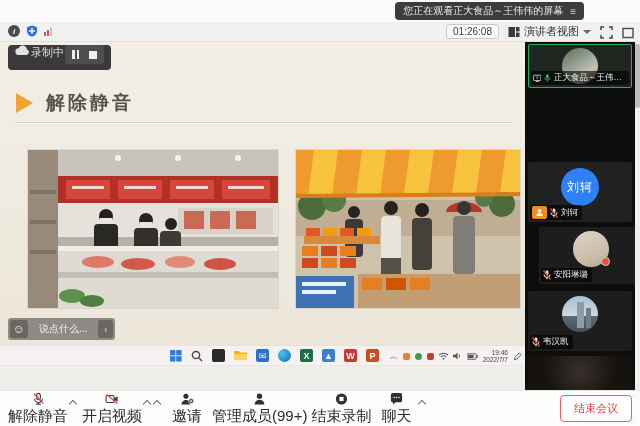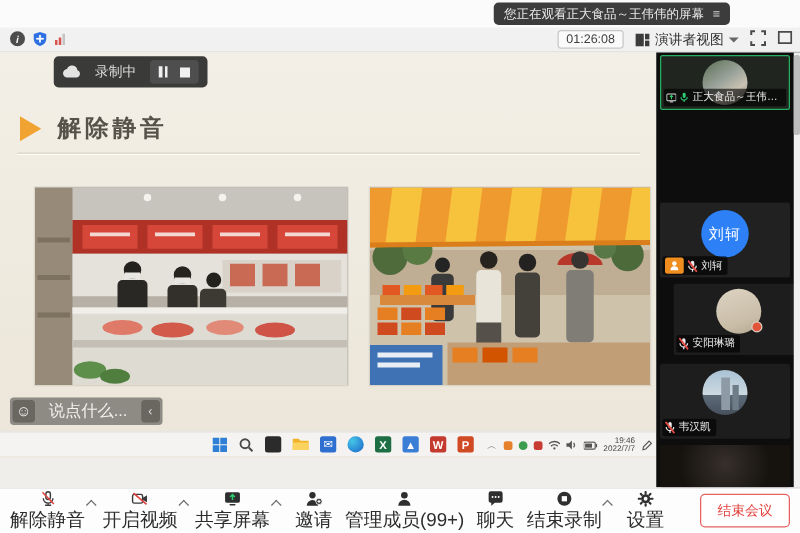--- a/index.html
+++ b/index.html
@@ -14,50 +14,50 @@
 
   
   .ctrl-bar { position:absolute; top:22px; left:0; right:0; height:20px; background:#f1f1f1; border-bottom:1px solid #dedede; }
   .status-icons { position:absolute; left:8px; top:3px; display:flex; gap:6px; align-items:center; }
   .ic-info { width:12px; height:12px; border-radius:50%; background:#4c4c4c; color:#fff; font-size:8px;
     display:flex; align-items:center; justify-content:center; font-style:italic; font-weight:bold;}
   .ic-shield { width:12px; height:12px; }
   .ic-signal { display:flex; align-items:flex-end; gap:1px; height:10px; }
   .ic-signal span { width:2px; background:#d9534f; display:block; }
   .ic-signal .b1{height:4px} .ic-signal .b2{height:6px} .ic-signal .b3{height:9px; background:#c4c4c4;}
-  .ctrl-right { position:absolute; right:6px; top:2px; display:flex; align-items:flex-start; gap:9px; }
+  .ctrl-right { position:absolute; right:6px; top:2px; display:flex; align-items:flex-end; gap:9px; }
   .timer-pill { border:1px solid #c8c8c8; background:#fafafa; border-radius:3px; font-size:10px; color:#3f3f3f; padding:1px 6px; }
   .view-btn { display:flex; align-items:center; gap:4px; font-size:11px; color:#2f2f2f; }
   .caret-down { width:0; height:0; border-left:4px solid transparent; border-right:4px solid transparent; border-top:4px solid #666; }
 
   
   .main { position:absolute; top:42px; left:0; right:0; bottom:36px; display:flex; }
   .screen-area { width:525px; position:relative; background:linear-gradient(#f3efe6,#ece7da 80%); overflow:hidden; }
 
   .rec-bar { position:absolute; top:3px; left:8px; height:25px; background:rgba(50,50,50,.96); border-radius:4px;
-    display:flex; align-items:center; padding:0 7px; gap:11px; z-index:5;margin-left:35px; }
+    display:flex; align-items:flex-start; padding:0 7px; gap:1px; z-index:5; }
   .rec-label { color:#dddddd; font-size:11px; }
   .rec-controls { background:#4e4e4e; border-radius:3px; height:19px; display:flex; align-items:center; padding:0 7px; gap:10px; }
   .pause-glyph { display:flex; gap:2px; } .pause-glyph i { width:2.5px; height:9px; background:#f0f0f0; display:block; }
   .stop-glyph { width:8px; height:8px; background:#f0f0f0; }
 
   .slide-title { position:absolute; top:48px; left:16px; display:flex; align-items:center; gap:13px; }
   .title-triangle { width:0; height:0; border-left:17px solid #f0a330; border-top:10px solid transparent; border-bottom:10px solid transparent; }
   .title-text { font-size:19px; color:#56524a; font-weight:bold; letter-spacing:3px; }
   .slide-rule { position:absolute; top:80px; left:14px; width:498px; height:1px; background:#d9d3c5; box-shadow:0 1px 0 #fffdf7; }
 
   .photos { position:absolute; top:108px; left:28px; display:flex; gap:18px; }
   .photo { height:158px; background:#aaa; box-shadow:0 0 0 1px rgba(0,0,0,.08); }
   .photo svg { display:block; }
 
   .chat-pill { position:absolute; top:276px; left:8px; height:22px; background:rgba(128,126,120,.88); border-radius:3px;
     display:flex; align-items:center; padding:2px; gap:0; z-index:5;}
   .smiley-btn { width:18px; height:18px; background:#69675f; border-radius:3px; color:#f3f3f0; font-size:12px;
     display:flex; align-items:center; justify-content:center; }
-  .chat-text { color:#f2f1ee; font-size:13px; padding:0 11px; }
+  .chat-text { color:#f2f1ee; font-size:10px; padding:0 11px; }
   .collapse-btn { width:15px; height:18px; background:#69675f; border-radius:3px; color:#ddd; font-size:10px;
     display:flex; align-items:center; justify-content:center; }
 
   
   .win-taskbar { position:absolute; top:303px; left:0; width:525px; height:20px; background:#f5f3f1; border-top:1px solid #e4e1de; }
   .tb-center { position:absolute; left:170px; top:3px; display:flex; gap:9px; align-items:center; }
   .tb-ic { width:13px; height:13px; border-radius:2px; display:flex; align-items:center; justify-content:center;
     font-size:9px; font-weight:bold; color:#fff; }
   .tb-tray { position:absolute; right:3px; top:1px; display:flex; gap:5px; align-items:center; height:18px; }
   .tray-glyph { font-size:8px; color:#555; }
@@ -422,28 +422,20 @@
   <div class="tool">
     <svg width="18" height="17" viewBox="0 0 20 20">
       <rect x="1.5" y="5" width="11.5" height="10" rx="2" fill="none" stroke="#3a3a3a" stroke-width="1.6"></rect>
       <path d="M13 9 L18 6 V14 L13 11 Z" fill="#3a3a3a"></path>
       <line x1="2.5" y1="3.5" x2="17.5" y2="16.5" stroke="#e2413d" stroke-width="1.8"></line>
     </svg>
     <span class="lbl">开启视频</span>
   </div>
   <span class="chev"></span>
 
-  <div class="tool">
-    <svg width="18" height="17" viewBox="0 0 20 20">
-      <rect x="1.5" y="2.5" width="17" height="12" rx="2" fill="#2f2f2f"></rect>
-      <path d="M10 11.5 V5.5 M7.3 8 L10 5.2 L12.7 8" stroke="#2ecc71" stroke-width="1.7" fill="none"></path>
-      <rect x="6.5" y="16" width="7" height="1.8" rx="0.9" fill="#2f2f2f"></rect>
-    </svg>
-    <span class="lbl">共享屏幕</span>
-  </div>
   <span class="chev"></span>
 
 
   <div class="tool">
     <svg width="18" height="17" viewBox="0 0 20 20">
       <circle cx="8.5" cy="6" r="3.6" fill="#2f2f2f"></circle>
       <path d="M2 18 a6.5 6.5 0 0 1 13 0 Z" fill="#2f2f2f"></path>
       <circle cx="16" cy="13" r="3.6" fill="#2f2f2f" stroke="#fdfdfd" stroke-width="1"></circle>
       <path d="M16 11.2 V14.8 M14.2 13 H17.8" stroke="#fff" stroke-width="1.2"></path>
     </svg>
@@ -453,51 +445,34 @@
   <div class="tool" style="min-width:70px">
     <svg width="17" height="17" viewBox="0 0 20 20">
       <circle cx="10" cy="6" r="3.8" fill="#2f2f2f"></circle>
       <path d="M3 18 a7 7 0 0 1 14 0 Z" fill="#2f2f2f"></path>
     </svg>
     <span class="lbl">管理成员(99+)</span>
   </div>
 
   <div class="tool">
     <svg width="17" height="17" viewBox="0 0 20 20">
+      <circle cx="10" cy="10" r="8" fill="#2f2f2f"></circle>
+      <rect x="7" y="7" width="6" height="6" fill="#fdfdfd"></rect>
+    </svg>
+    <span class="lbl">结束录制</span>
+  </div>
+
+  <div class="tool">
+    <svg width="17" height="17" viewBox="0 0 20 20">
       <path d="M2 4 a2.5 2.5 0 0 1 2.5-2.5 h11 A2.5 2.5 0 0 1 18 4 v8 a2.5 2.5 0 0 1 -2.5 2.5 H9 L5 18 v-3.5 H4.5 A2.5 2.5 0 0 1 2 12 Z" fill="#2f2f2f"></path>
       <circle cx="6.5" cy="8" r="1.1" fill="#fff"></circle>
         <circle cx="10" cy="8" r="1.1" fill="#fff"></circle>
         <circle cx="13.5" cy="8" r="1.1" fill="#fff"></circle>
     </svg>
     <span class="lbl">聊天</span>
   </div>
-
-  <div class="tool">
-    <svg width="17" height="17" viewBox="0 0 20 20">
-      <circle cx="10" cy="10" r="8" fill="#2f2f2f"></circle>
-      <rect x="7" y="7" width="6" height="6" fill="#fdfdfd"></rect>
-    </svg>
-    <span class="lbl">结束录制</span>
-  </div>
   <span class="chev"></span>
 
 
 
-  <div class="tool">
-    <svg width="17" height="17" viewBox="0 0 20 20">
-      <g fill="#2f2f2f">
-        <rect x="8.8" y="1" width="2.4" height="4" rx="1"></rect>
-          <rect x="8.8" y="15" width="2.4" height="4" rx="1"></rect>
-        <rect x="1" y="8.8" width="4" height="2.4" rx="1"></rect>
-          <rect x="15" y="8.8" width="4" height="2.4" rx="1"></rect>
-        <rect x="8.8" y="1" width="2.4" height="4" rx="1" transform="rotate(45 10 10)"></rect>
-          <rect x="8.8" y="15" width="2.4" height="4" rx="1" transform="rotate(45 10 10)"></rect>
-        <rect x="1" y="8.8" width="4" height="2.4" rx="1" transform="rotate(45 10 10)"></rect>
-          <rect x="15" y="8.8" width="4" height="2.4" rx="1" transform="rotate(45 10 10)"></rect>
-        <circle cx="10" cy="10" r="5.2"></circle>
-      </g>
-      <circle cx="10" cy="10" r="2.2" fill="#fdfdfd"></circle>
-    </svg>
-    <span class="lbl">设置</span>
-  </div>
 
   <button class="end-btn">结束会议</button>
 </div>
 
 </body></html>

